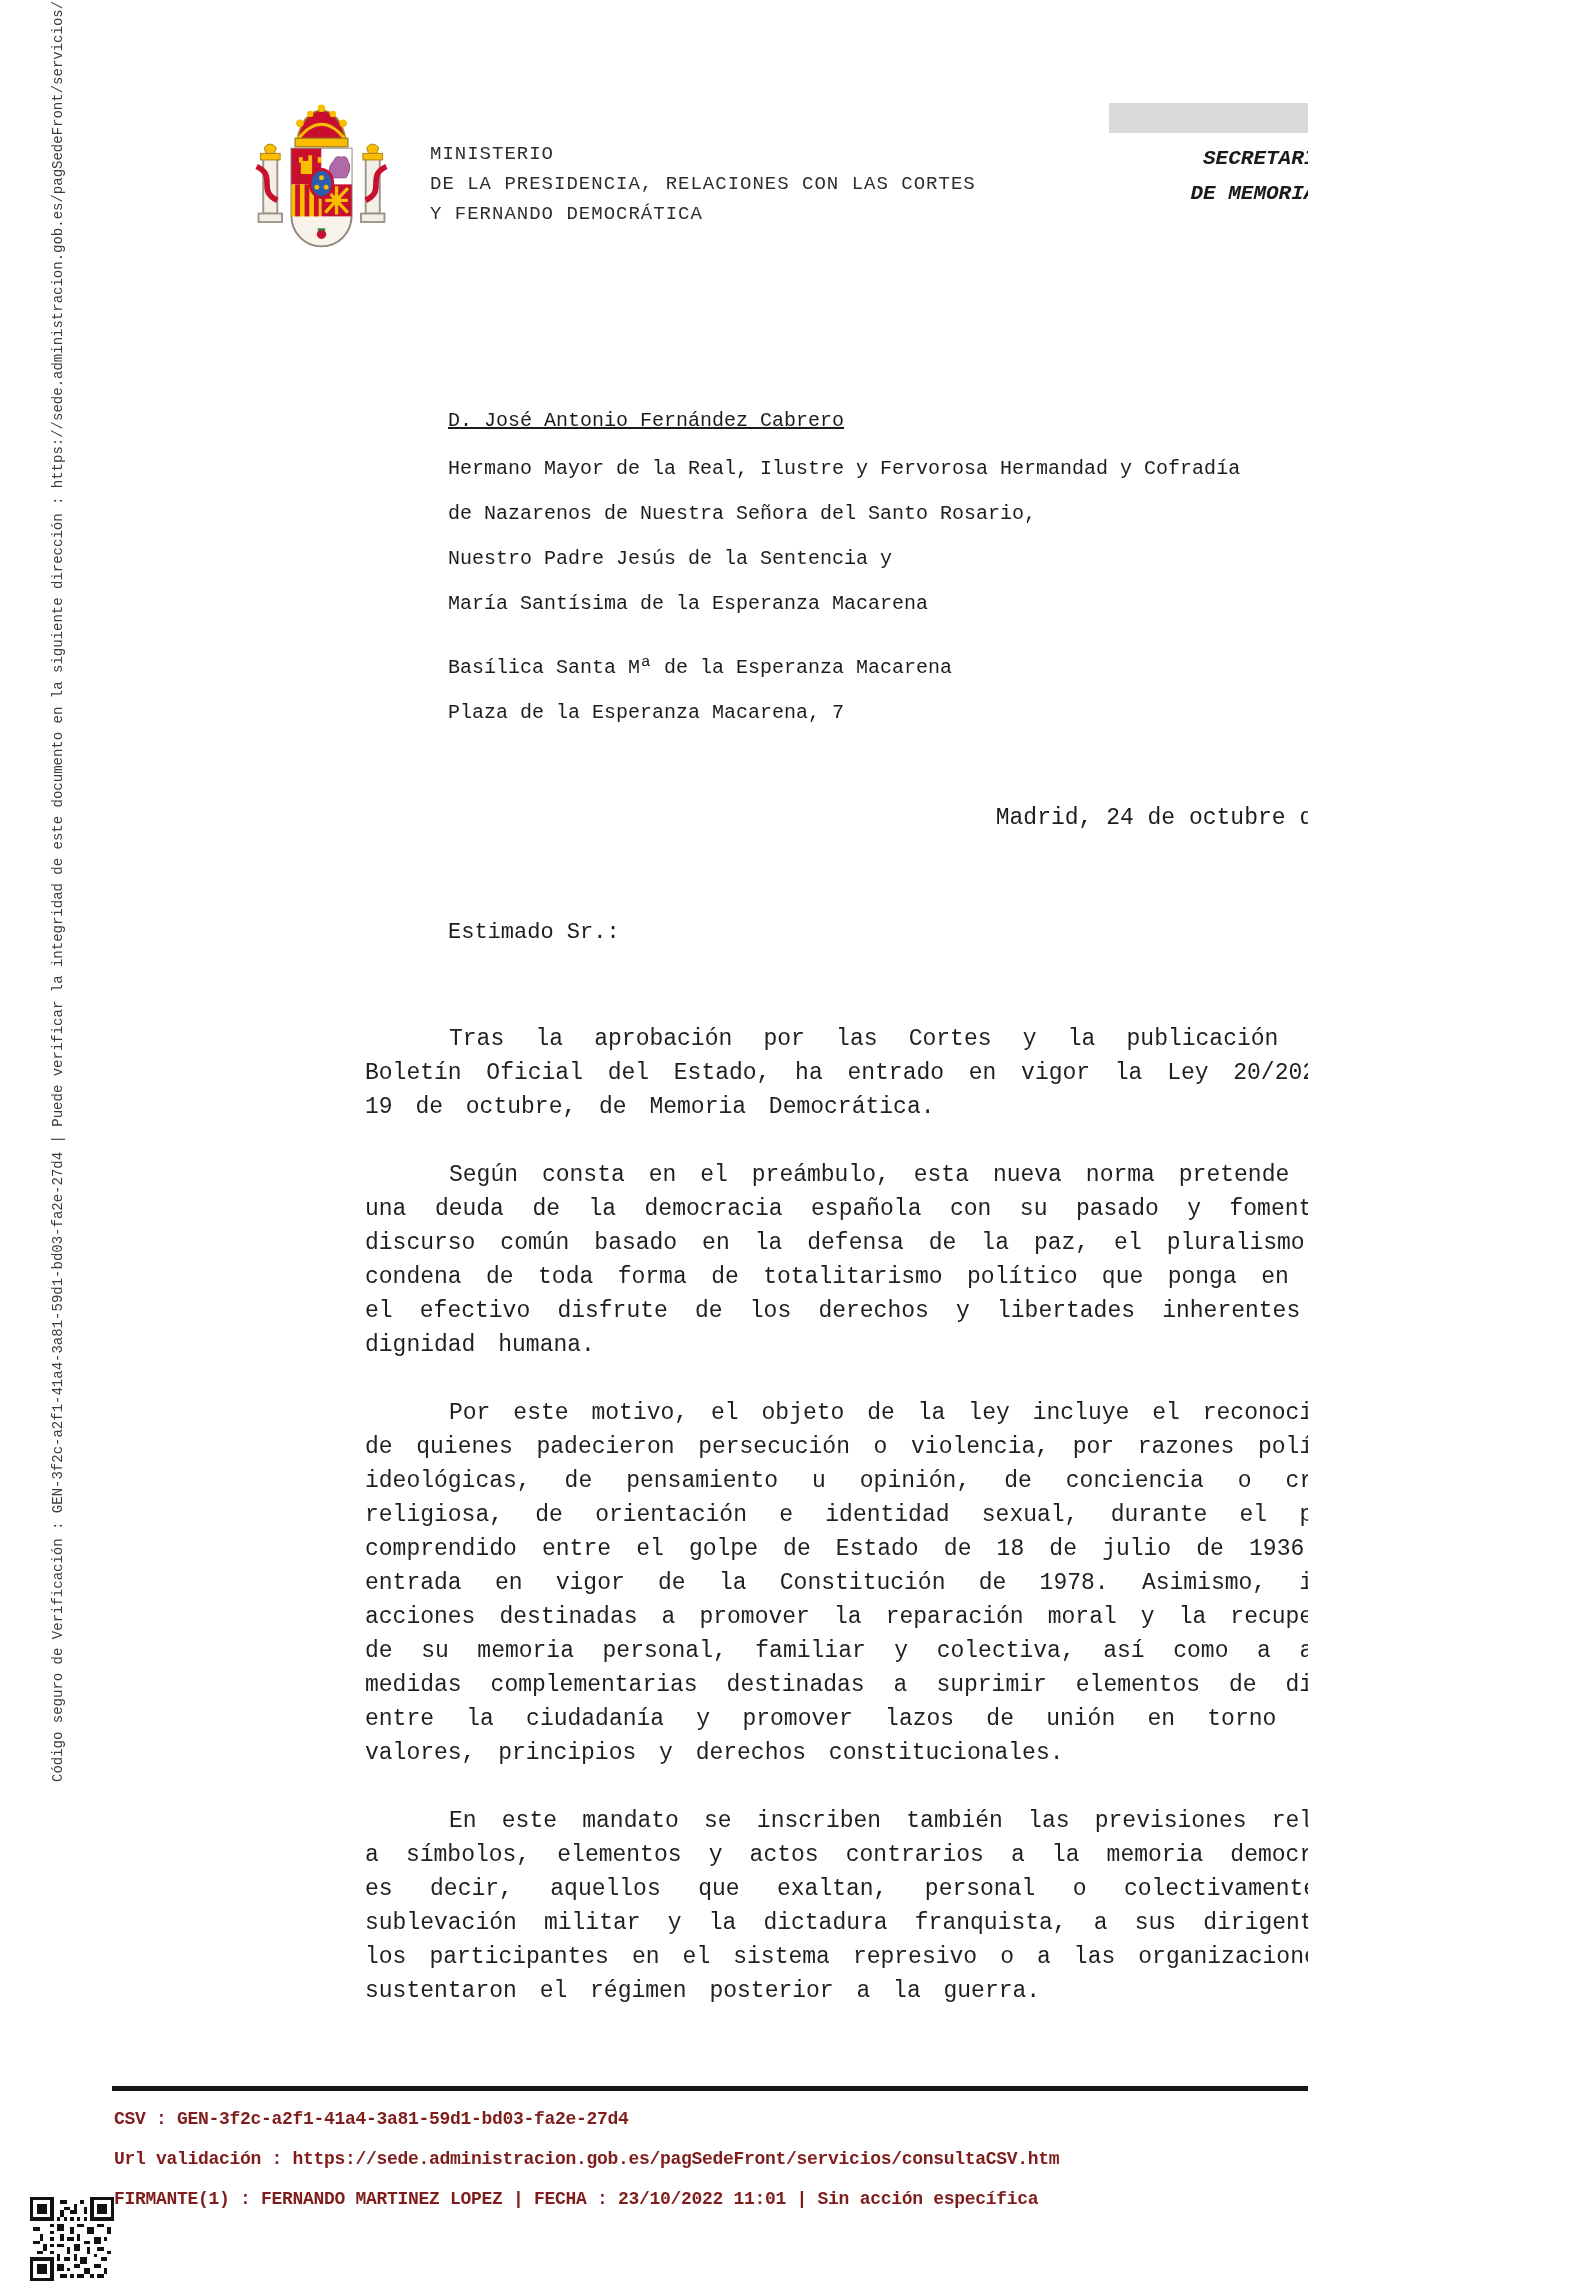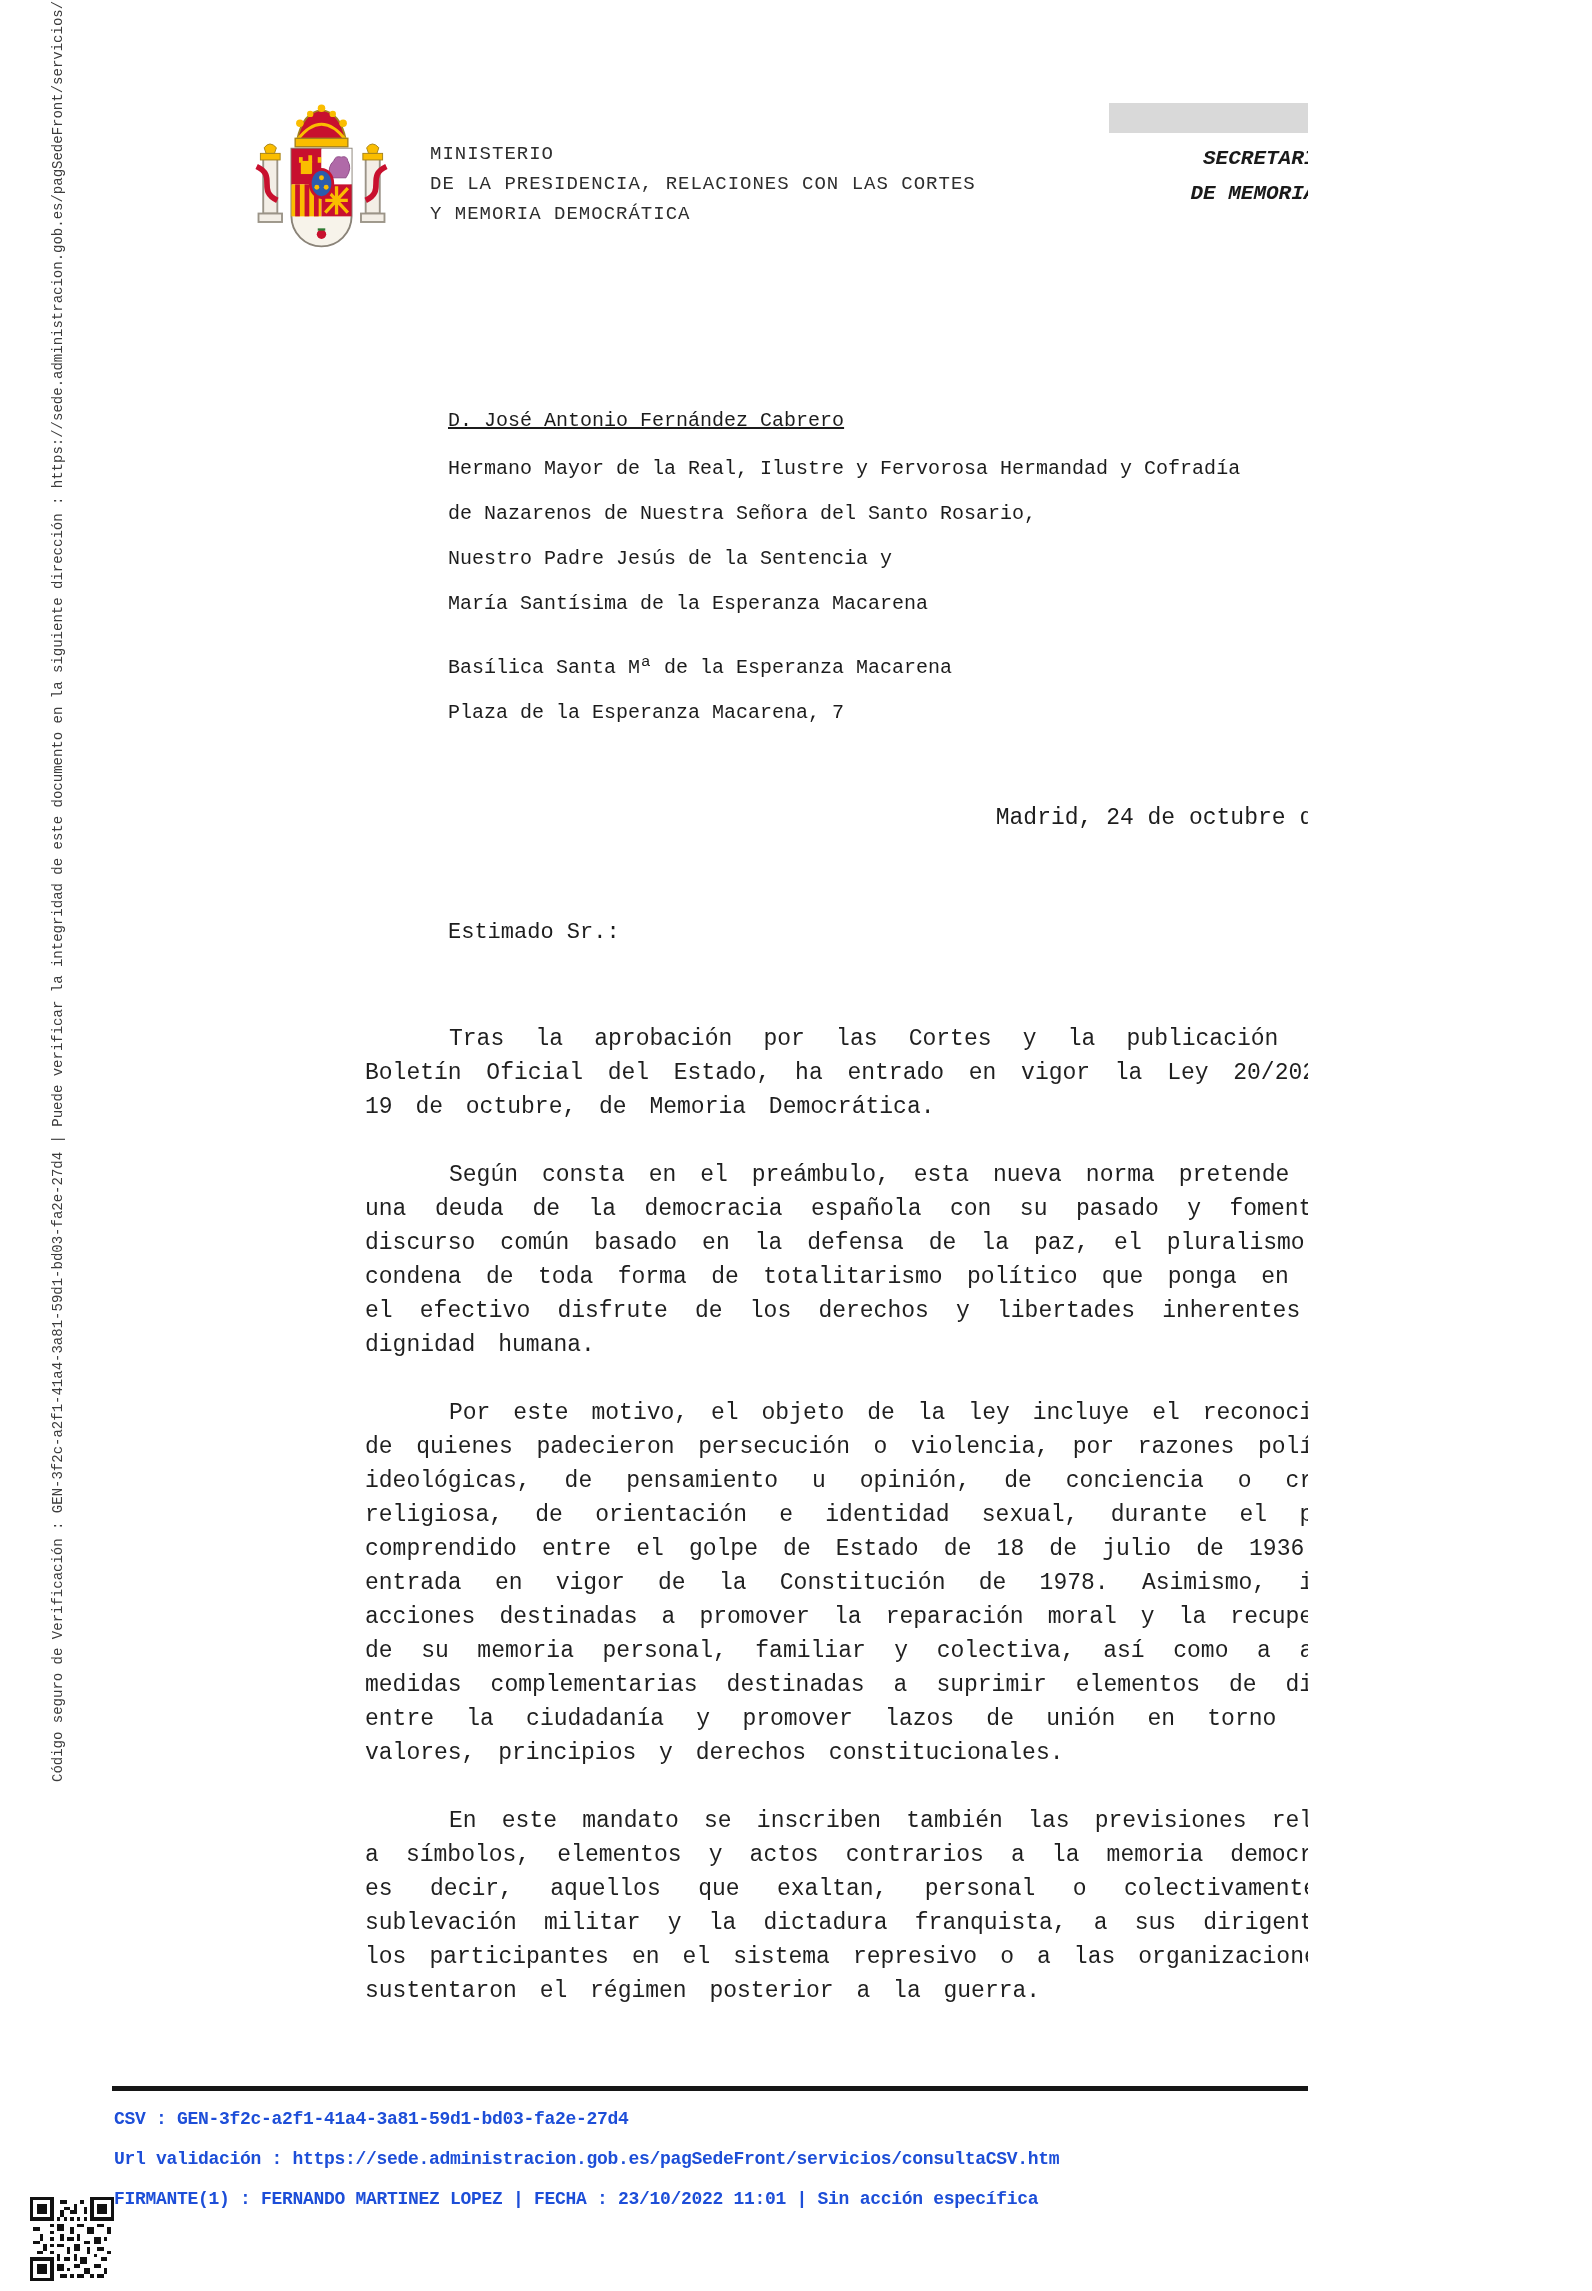--- a/index.html
+++ b/index.html
@@ -34,21 +34,21 @@
   .body-text p{margin:0 0 34px 0;text-indent:84px;text-align:justify;
     font-size:23px;line-height:34px;word-spacing:9px;color:#1f1f1f;}
   
   .vertical-text{
     position:absolute;left:-788px;top:927px;width:1692px;height:18px;
     transform:rotate(-90deg);
     font-size:14px;line-height:18px;color:#3c3c3c;text-align:center;white-space:nowrap;
   }
   
   .footer-rule{position:absolute;left:112px;top:2086px;width:1480px;height:5px;background:#161616;}
-  .footer-lines{position:absolute;left:114px;top:2099px;font-weight:bold;color:#1d4ed8;
+  .footer-lines{position:absolute;left:114px;top:2099px;font-weight:bold;color:#7f1d1d;
     font-size:18px;letter-spacing:-0.3px;}
   .footer-lines div{line-height:40px;white-space:nowrap;}
   .qr{position:absolute;left:30px;top:2197px;width:84px;height:84px;}
 </style>
 </head>
 <body>
 
 <div class="page">
 
   <div class="crest">
@@ -94,21 +94,21 @@
       <ellipse cx="75" cy="90" rx="12" ry="15" fill="#2b5cad" stroke="#c8102e" stroke-width="3"></ellipse>
       <circle cx="75" cy="84" r="2.6" fill="#fabd00"></circle>
       <circle cx="70" cy="94" r="2.6" fill="#fabd00"></circle>
       <circle cx="80" cy="94" r="2.6" fill="#fabd00"></circle>
     </svg>
   </div>
 
   <div class="ministry">
     <div>MINISTERIO</div>
     <div>DE LA PRESIDENCIA, RELACIONES CON LAS CORTES</div>
-    <div>Y MEMORIA DEMOCRÁTICA</div>
+    <div>Y FERNANDO DEMOCRÁTICA</div>
   </div>
 
   <div class="graybar"></div>
   <div class="secretaria">
     <div>SECRETARÍA DE ESTADO</div>
     <div>DE MEMORIA DEMOCRÁTICA</div>
   </div>
 
   <div class="recipient-name">D. José Antonio Fernández Cabrero</div>
   <div class="recipient-titles">

